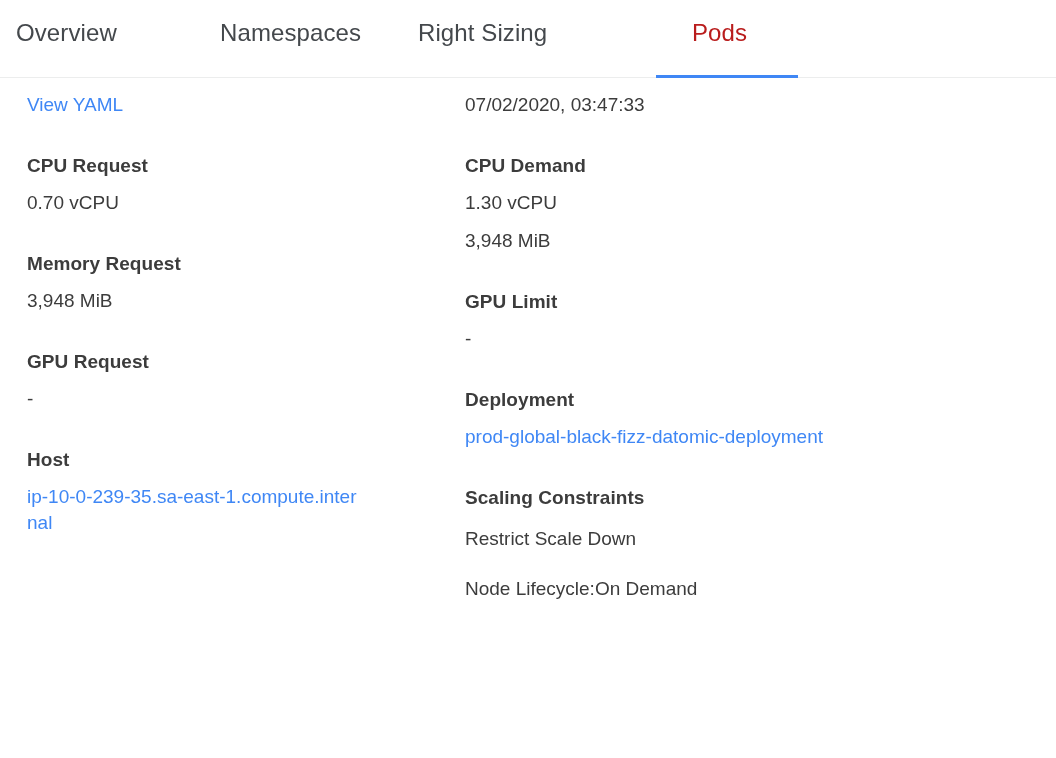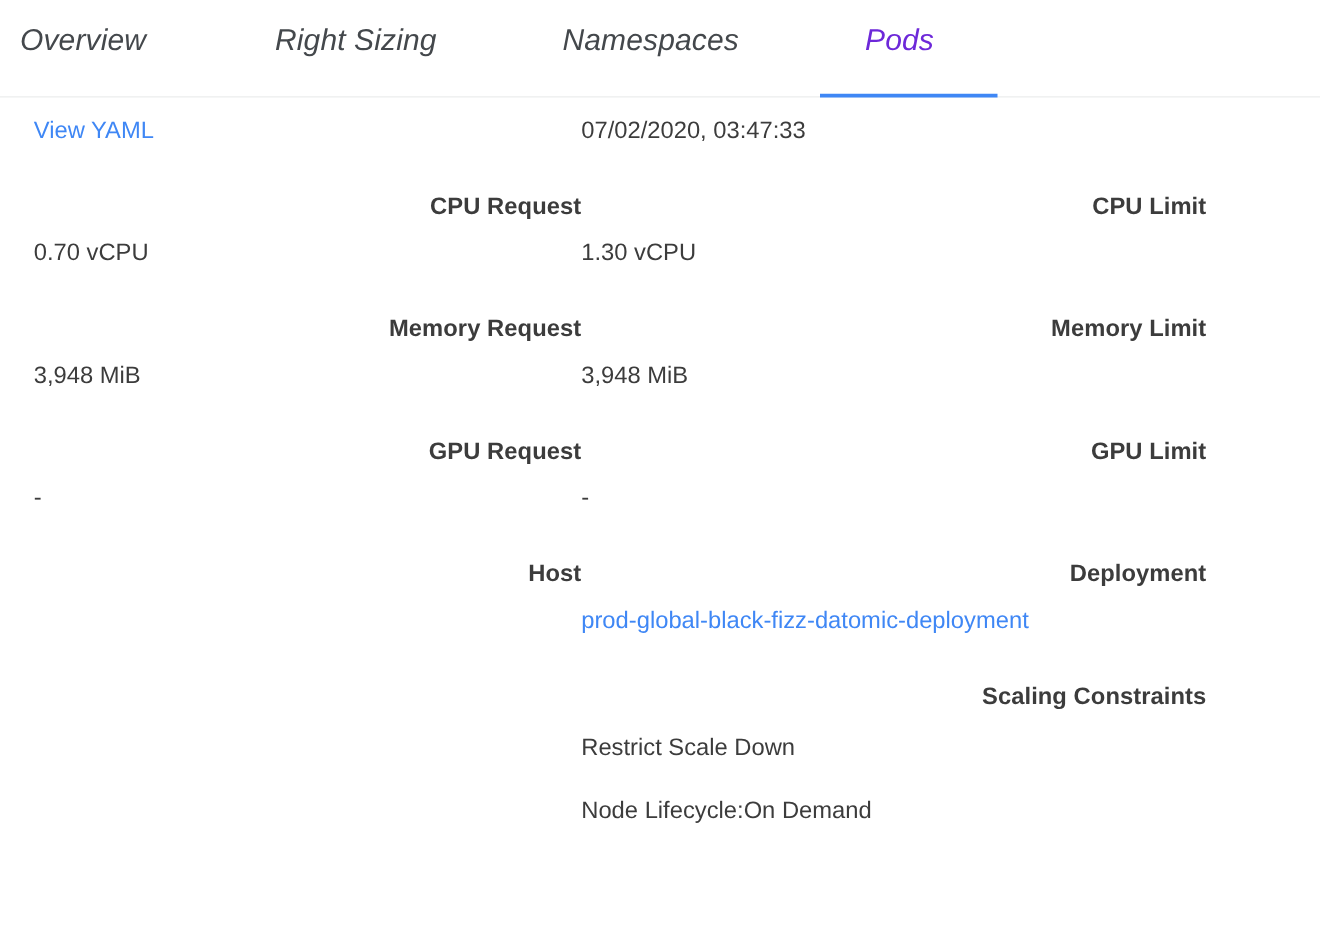--- a/index.html
+++ b/index.html
@@ -38,30 +38,29 @@
     align-items: flex-start;
     padding-top: 18px;
     font-size: 24px;
     line-height: 30px;
     font-weight: 400;
     color: #44484c;
     letter-spacing: 0.1px;
     cursor: pointer;
     white-space: nowrap;
     user-select: none;
-    font-style: italic;
   }
   .tab-0 { padding-left: 16px; padding-right: 0; width: 220px; }
   .tab-1 { width: 248px; }
   .tab-2 { width: 230px; }
   .tab-3 { width: 198px; }
   .tab-4 { width: 160px; justify-content: flex-start; padding-left: 44px; }
 
   .tab.active {
-    color: #6d28d9;
+    color: #b91c1c;
   }
   .tab.active .tab-underline {
     position: absolute;
     left: 8px;
     right: 10px;
     bottom: 0;
     height: 3px;
     background: #3f87f5;
   }
 
@@ -101,21 +100,21 @@
     margin: 0;
   }
   .field-value.link,
   .link {
     color: #3f87f5;
     cursor: pointer;
     text-decoration: none;
     word-break: break-all;
     overflow-wrap: anywhere;
   }
-  .gap-label   { margin-top: 36px; text-align: right; }
+  .gap-label   { margin-top: 36px; }
   .gap-value   { margin-top: 16px; }
   .gap-value-tight { margin-top: 12px; }
 
   .topline {
     font-size: 19px;
     line-height: 26px;
     color: #3c3c3c;
   }
 
   .wrapbox {
@@ -136,26 +135,26 @@
 <body>
 
 <div class="tabbar">
   <div class="tabs">
 
     <div class="tab tab-0">
       <span>Overview</span>
     </div>
 
 
+    <div class="tab tab-3">
+      <span>Namespaces</span>
+    </div>
+
     <div class="tab tab-2">
       <span>Right Sizing</span>
-    </div>
-
-    <div class="tab tab-3">
-      <span>Namespaces</span>
     </div>
 
     <div class="tab tab-4 active">
       <span>Pods</span>
       <span class="tab-underline"></span>
     </div>
 
   </div>
 </div>
 
@@ -178,37 +177,39 @@
         <div class="field-value gap-value-tight">3,948 MiB</div>
       </div>
 
       <div class="field">
         <div class="field-label gap-label">GPU Request</div>
         <div class="field-value gap-value-tight">-</div>
       </div>
 
       <div class="field">
         <div class="field-label gap-label">Host</div>
+        <div class="wrapbox gap-value-tight">
+          <a class="field-value link" href="#">ip-10-0-239-35.sa-east-1.compute.internal</a>
+        </div>
       </div>
 
     </div>
 
     <div class="col col-right">
 
       <div class="field">
         <div class="topline">07/02/2020, 03:47:33</div>
       </div>
 
       <div class="field">
-        <div class="field-label gap-label">CPU Limit</div>
+        <div class="field-label gap-label">CPU Demand</div>
         <div class="field-value gap-value-tight">1.30 vCPU</div>
       </div>
 
       <div class="field">
-        <div class="field-label gap-label">Memory Limit</div>
         <div class="field-value gap-value-tight">3,948 MiB</div>
       </div>
 
       <div class="field">
         <div class="field-label gap-label">GPU Limit</div>
         <div class="field-value gap-value-tight">-</div>
       </div>
 
       <div class="field">
         <div class="field-label gap-label">Deployment</div>

